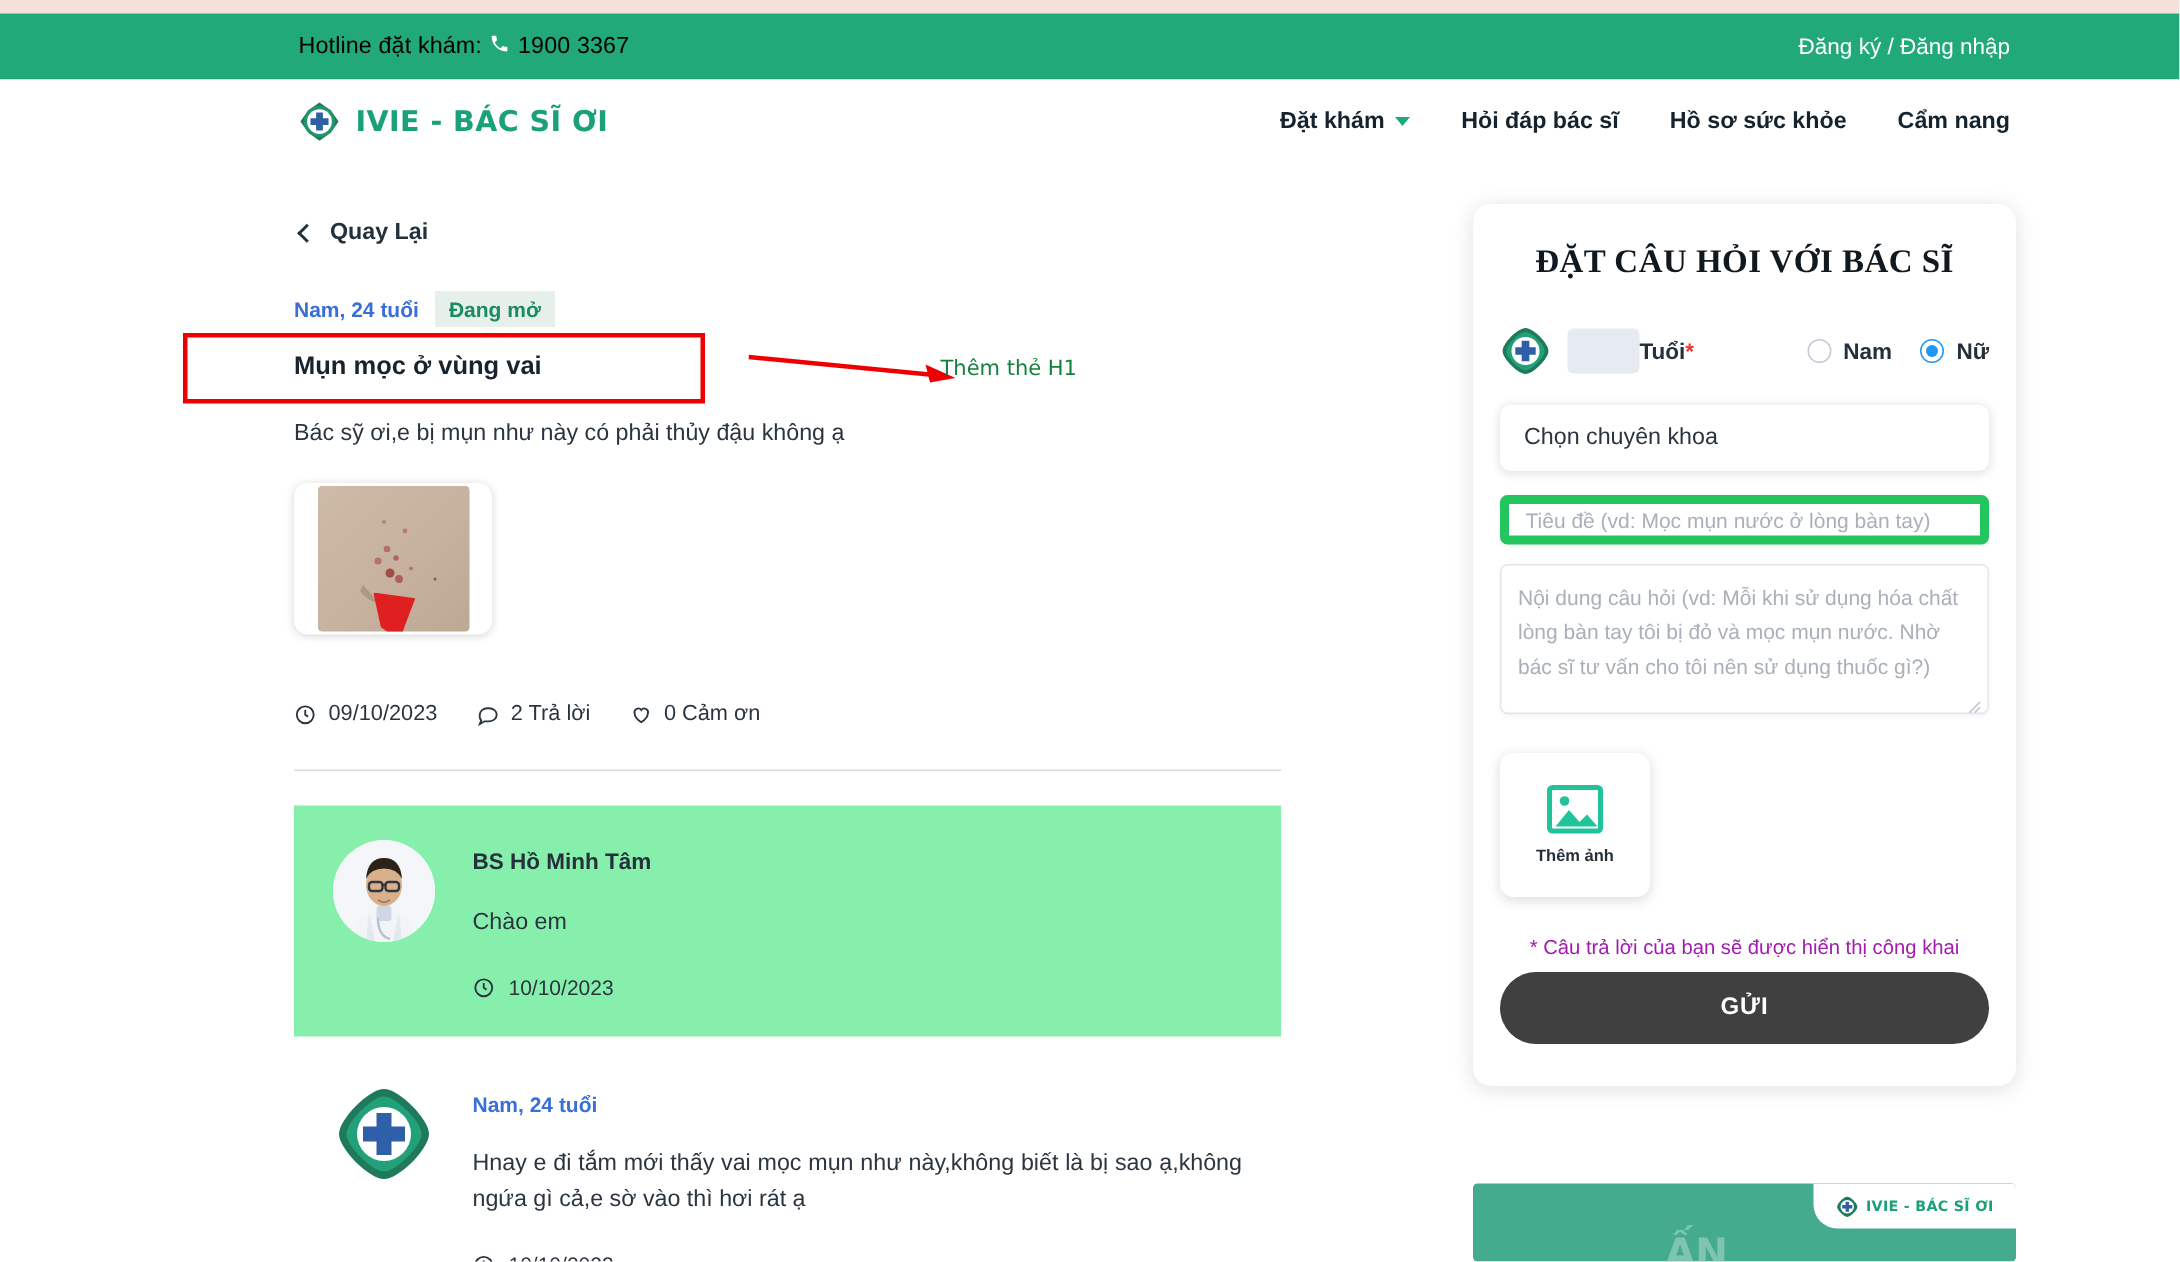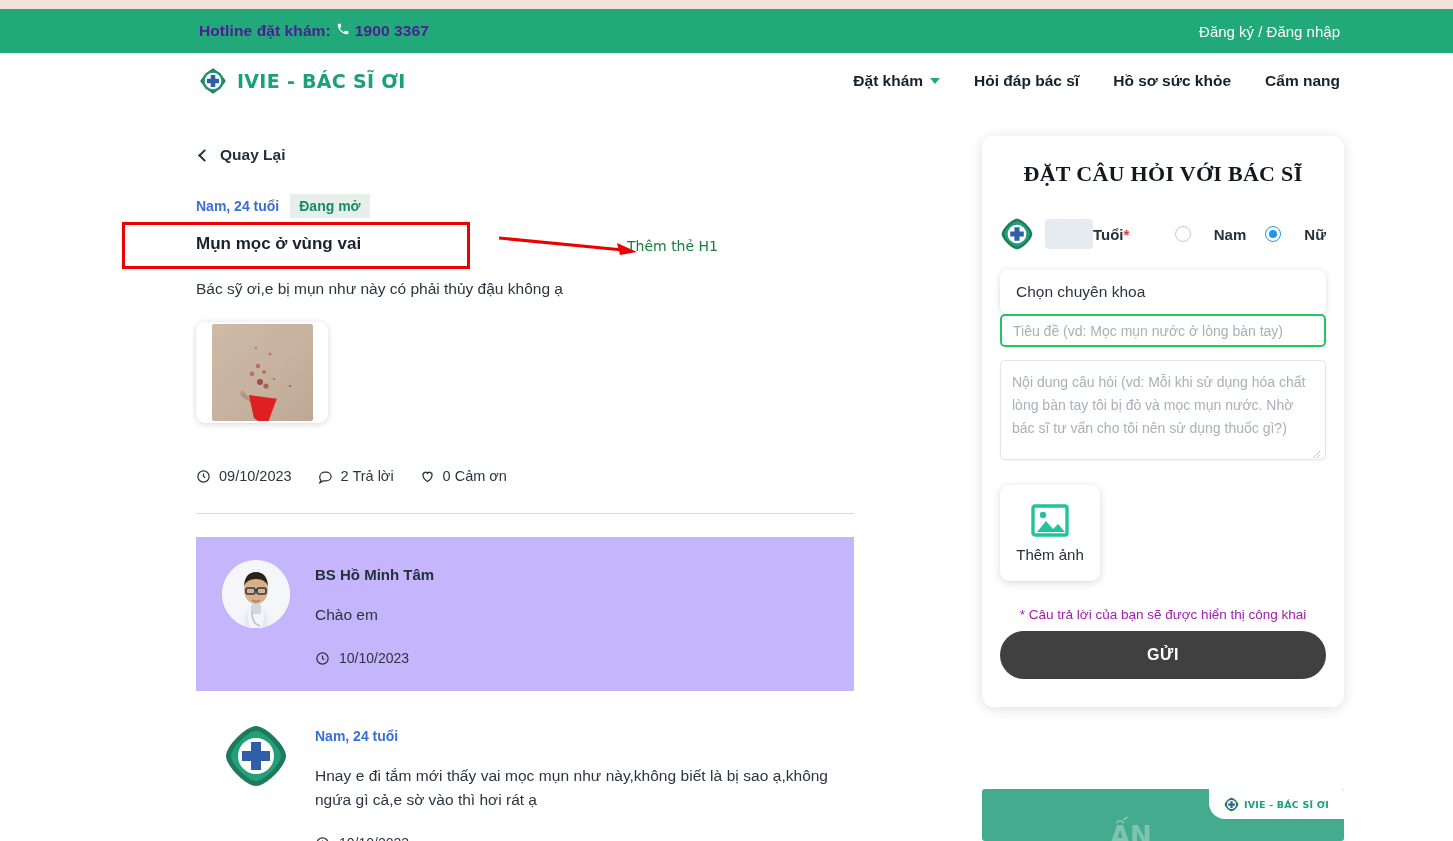--- a/index.html
+++ b/index.html
@@ -18,21 +18,21 @@
   }
 
   
   .hotline-bar {
     position:absolute; left:0; top:9px; width:1453px; height:44px;
     background:#22a97a;
     display:flex; align-items:center;
   }
   .hotline-text {
     position:absolute; left:199px;
-    color:#4c1d95; font-size:15.5px; font-weight:bold; letter-spacing:.1px;
+    color:#000000; font-size:15.5px; font-weight:normal; letter-spacing:.1px;
     display:flex; align-items:center; gap:5px; white-space:nowrap;
   }
   .phone-icon { display:inline-block; font-size:14px; line-height:1; transform:translateY(-1px); }
   .auth-link {
     position:absolute; right:113px;
     color:#ffffff; font-size:15px; white-space:nowrap;
   }
 
   
   .navbar {
@@ -120,21 +120,21 @@
   .stats-row { display:flex; align-items:center; gap:26px; margin-top:45px; }
   .stat { display:flex; align-items:center; gap:8px; font-size:14.5px; color:#2b3540; }
   .ico { width:15px; height:15px; display:block; }
 
   .divider { height:1px; background:#d7dbe2; margin-top:29px; }
 
   
   .answer {
     display:flex; gap:25px; padding:23px 26px 25px 26px;
   }
-  .answer.doctor { background:#c4b5fd; margin-top:23px; }
+  .answer.doctor { background:#86efac; margin-top:23px; }
   .answer.user { background:#ffffff; margin-top:8px; }
   .ans-avatar { width:68px; height:68px; border-radius:50%; overflow:hidden; flex:0 0 68px; background:#fff; }
   .ans-avatar.plain { background:transparent; border-radius:0; }
   .ans-body { flex:1; padding-top:6px; }
   .ans-name { font-size:15px; color:#25303b; font-weight:bold; }
   .ans-name.blue { color:#3a6fd8; font-size:14px; }
   .ans-text { font-size:15.5px; color:#2b3540; margin-top:20px; line-height:1.55; text-align:justify; }
   .ans-date { display:flex; align-items:center; gap:9px; font-size:14px; color:#2b3540; margin-top:23px; }
 
   
@@ -148,38 +148,38 @@
   }
   .row-ident { display:flex; align-items:center; margin-top:30px; gap:0; }
   .ident-logo { width:34px; height:34px; flex:0 0 34px; }
   .age-input {
     width:48px; height:30px; background:#e6ebf2; border:none; border-radius:4px;
     margin-left:11px;
   }
   .age-label { font-size:15px; color:#25303b; font-weight:bold; margin-left:0; }
   .req { color:#e83a3a; }
   .radio-group { display:flex; align-items:center; margin-left:auto; gap:0; }
-  .radio { display:flex; align-items:center; gap:23px; cursor:pointer; }
+  .radio { display:flex; align-items:center; gap:8px; cursor:pointer; }
   .radio + .radio { margin-left:19px; }
   .rdot { width:16px; height:16px; border-radius:50%; border:1.6px solid #c3c9d2; background:#fff; position:relative; }
   .rdot.on { border-color:#2196f3; }
   .rdot.on::after {
     content:""; position:absolute; left:3px; top:3px; width:8px; height:8px;
     border-radius:50%; background:#2196f3;
   }
   .rlabel { font-size:15px; color:#25303b; font-weight:bold; }
 
   .select-box {
     margin-top:19px; height:44px; background:#fff; border-radius:7px;
     box-shadow:0 1px 7px rgba(0,0,0,.14);
     display:flex; align-items:center; padding:0 16px;
     font-size:15.5px; color:#2b3540; cursor:pointer;
   }
   .text-input {
-    width:100%; height:33px; border:2px solid #22c55e; border-radius:5px;
+    margin-top:16px; width:100%; height:33px; border:6px solid #22c55e; border-radius:5px;
     padding:0 11px; font-size:14px; color:#2b3540; font-family:"Liberation Sans", sans-serif;
     box-shadow:0 1px 3px rgba(0,0,0,.05); outline:none; background:#fff;
   }
   .text-input::placeholder { color:#a9b0b9; }
   .text-area {
     margin-top:13px; width:100%; height:100px; border:1px solid #e2e6ec; border-radius:5px;
     padding:10px 11px; font-size:14px; color:#2b3540; line-height:1.63;
     font-family:"Liberation Sans", sans-serif; resize:none; outline:none; background:#fff;
     box-shadow:0 1px 3px rgba(0,0,0,.05);
   }
@@ -188,21 +188,21 @@
   .ta-grip {
     position:absolute; right:5px; bottom:5px; width:9px; height:9px; pointer-events:none;
   }
 
   .upload-card {
     margin-top:21px; width:100px; height:96px; background:#fff; border-radius:9px;
     box-shadow:0 2px 9px rgba(0,0,0,.15);
     display:flex; flex-direction:column; align-items:center; justify-content:center;
     gap:9px; cursor:pointer;
   }
-  .upload-label { font-size:15px; color:#25303b; font-weight:normal; }
+  .upload-label { font-size:11px; color:#25303b; font-weight:bold; }
 
   .note { margin-top:26px; text-align:center; font-size:13.5px; color:#7c8characters; }
   .note { color:#a21caf; }
 
   .submit-btn {
     margin-top:9px; width:100%; height:48px; background:#404040; color:#fff;
     border:none; border-radius:24px; font-size:16px; font-weight:bold;
     letter-spacing:.6px; cursor:pointer; font-family:"Liberation Sans", sans-serif;
   }
 

